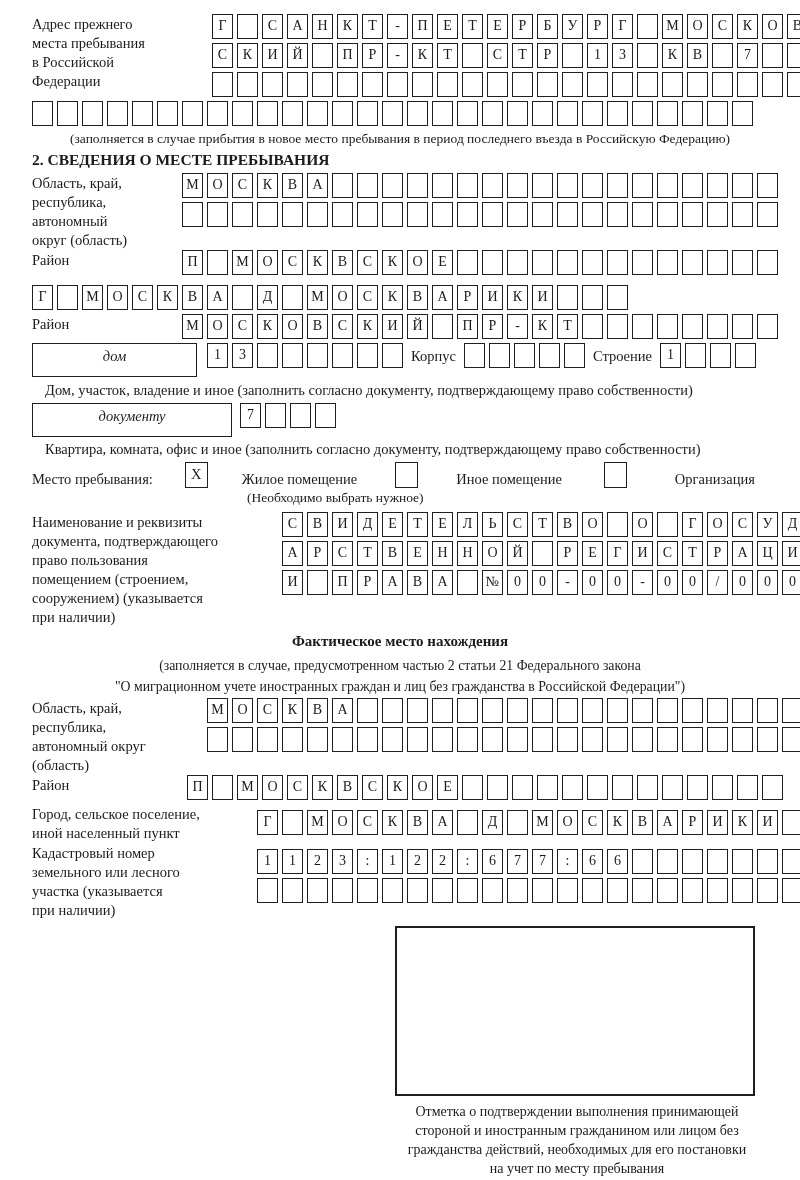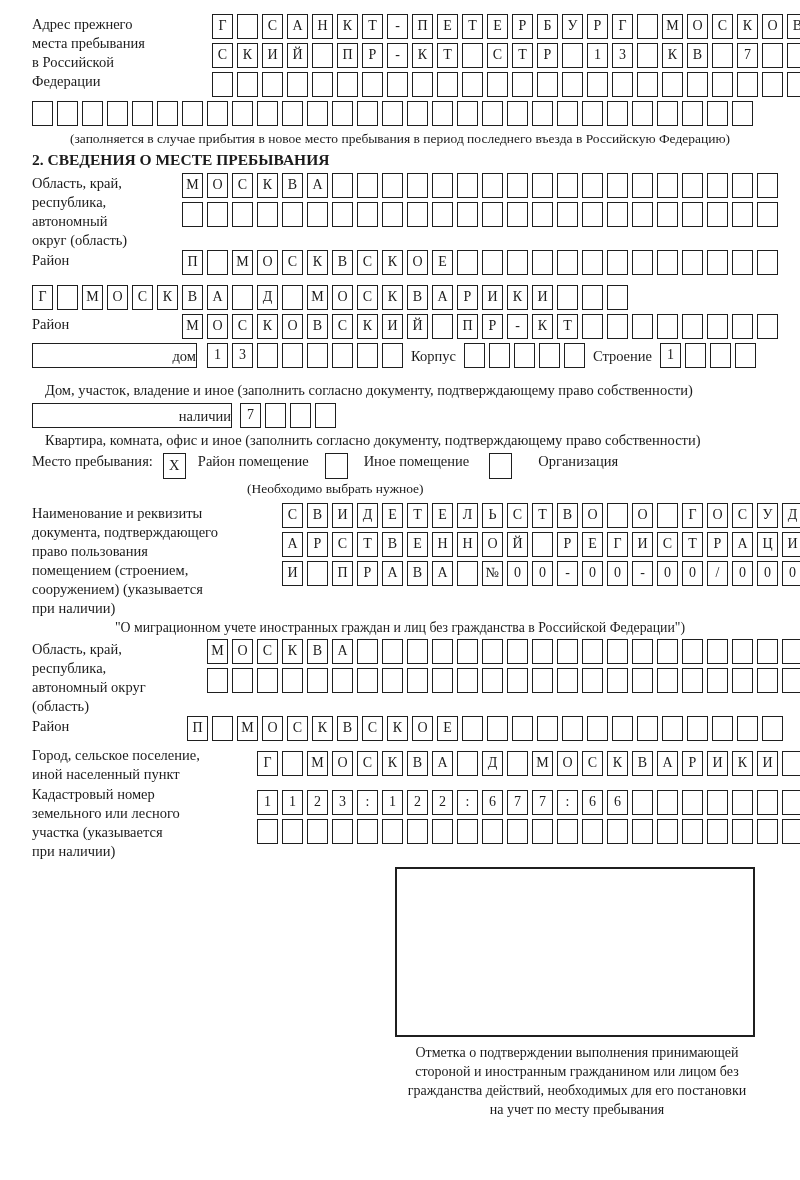--- a/index.html
+++ b/index.html
@@ -17,26 +17,26 @@
   .rows  { display:flex; flex-direction:column; }
   .cellrow { display:flex; margin-bottom:4px; }
   .cell {
     box-sizing:border-box; flex:none; width:21px; height:25px; margin-right:4px;
     border:1.7px solid #1f1f1f; font-size:14px; line-height:21px; text-align:center;
   }
   .caption { font-size:13.5px; text-align:center; margin:1px 32px 4px 0; line-height:17px; }
   .caption-left { font-size:14.5px; margin:0 0 4px 13px; line-height:18px; }
   .sec-title { font-weight:bold; font-size:15.5px; text-align:left; margin:2px 32px 4px 0; }
   .widebox {
-    box-sizing:border-box; flex:none; height:25px; border:1.7px solid #1f1f1f;
-    text-align:right; font-size:14.5px; line-height:24px;
+    box-sizing:border-box; flex:none; height:34px; border:1.7px solid #1f1f1f;
+    text-align:center; font-size:14.5px; line-height:24px;font-style:italic;
   }
   .houserow, .aptrow { display:flex; align-items:flex-start; margin-bottom:3px; }
   .inline-label { font-size:14.5px; line-height:27px; flex:none; }
-  .stayrow { display:flex; align-items:flex-start; font-size:14.5px; margin:4px 0 2px 0; }
+  .stayrow { display:flex; align-items:flex-end; font-size:14.5px; margin:4px 0 2px 0;gap:22px; }
   .chk {
     box-sizing:border-box; flex:none; width:23px; height:26px; border:1.7px solid #1f1f1f;
     font-size:14.5px; line-height:23px; text-align:center;
   }
   .staynote { font-size:13.5px; margin:0 0 6px 215px; }
   .fakt-title { font-weight:bold; font-size:15px; text-align:center; margin:6px 32px 6px 0; }
   .fakt-note { font-size:13.8px; text-align:center; margin:0 32px 2px 0; line-height:19px; }
   .stampbox {
     box-sizing:border-box; margin:6px 0 6px 363px; width:360px; height:170px;
     border:2px solid #1f1f1f; background:#ffffff;
@@ -339,34 +339,34 @@
     <div class="cellrow" style="margin-bottom:0;">
         <div class="cell">1</div>
         <div class="cell"></div>
         <div class="cell"></div>
         <div class="cell"></div>
       </div>
   </div>
   <div class="caption-left">Дом, участок, владение и иное (заполнить согласно документу, подтверждающему право собственности)</div>
 
   <div class="aptrow">
-    <div class="widebox" style="width:200px; margin-right:8px;">наличии</div>
+    <div class="widebox" style="width:200px; margin-right:8px;">документу</div>
     <div class="cellrow" style="margin-bottom:0;">
         <div class="cell">7</div>
         <div class="cell"></div>
         <div class="cell"></div>
         <div class="cell"></div>
       </div>
   </div>
   <div class="caption-left">Квартира, комната, офис и иное (заполнить согласно документу, подтверждающему право собственности)</div>
 
   <div class="stayrow">
     <span style="margin-right:10px;">Место пребывания:</span>
     <div class="chk" style="margin-right:12px;">X</div>
-    <span style="margin-right:16px;">Район помещение</span>
+    <span style="margin-right:16px;">Жилое помещение</span>
     <div class="chk" style="margin-right:16px;"></div>
     <span style="margin-right:20px;">Иное помещение</span>
     <div class="chk" style="margin-right:26px;"></div>
     <span>Организация</span>
   </div>
   <div class="staynote">(Необходимо выбрать нужное)</div>
 
   <div class="fline">
     <div class="flabel w218">Наименование и реквизиты<br>документа, подтверждающего<br>право пользования<br>помещением (строением,<br>сооружением) (указывается<br>при наличии)</div>
     <div class="rows">
@@ -435,20 +435,22 @@
           <div class="cell">0</div>
           <div class="cell">0</div>
           <div class="cell">/</div>
           <div class="cell">0</div>
           <div class="cell">0</div>
           <div class="cell">0</div>
         </div>
     </div>
   </div>
 
+  <div class="fakt-title">Фактическое место нахождения</div>
+  <div class="fakt-note">(заполняется в случае, предусмотренном частью 2 статьи 21 Федерального закона</div>
   <div class="fakt-note mb2">"О миграционном учете иностранных граждан и лиц без гражданства в Российской Федерации")</div>
 
   <div class="fline">
     <div class="flabel w143">Область, край,<br>республика,<br>автономный округ<br>(область)</div>
     <div class="rows">
       <div class="cellrow">
           <div class="cell">М</div>
           <div class="cell">О</div>
           <div class="cell">С</div>
           <div class="cell">К</div>

